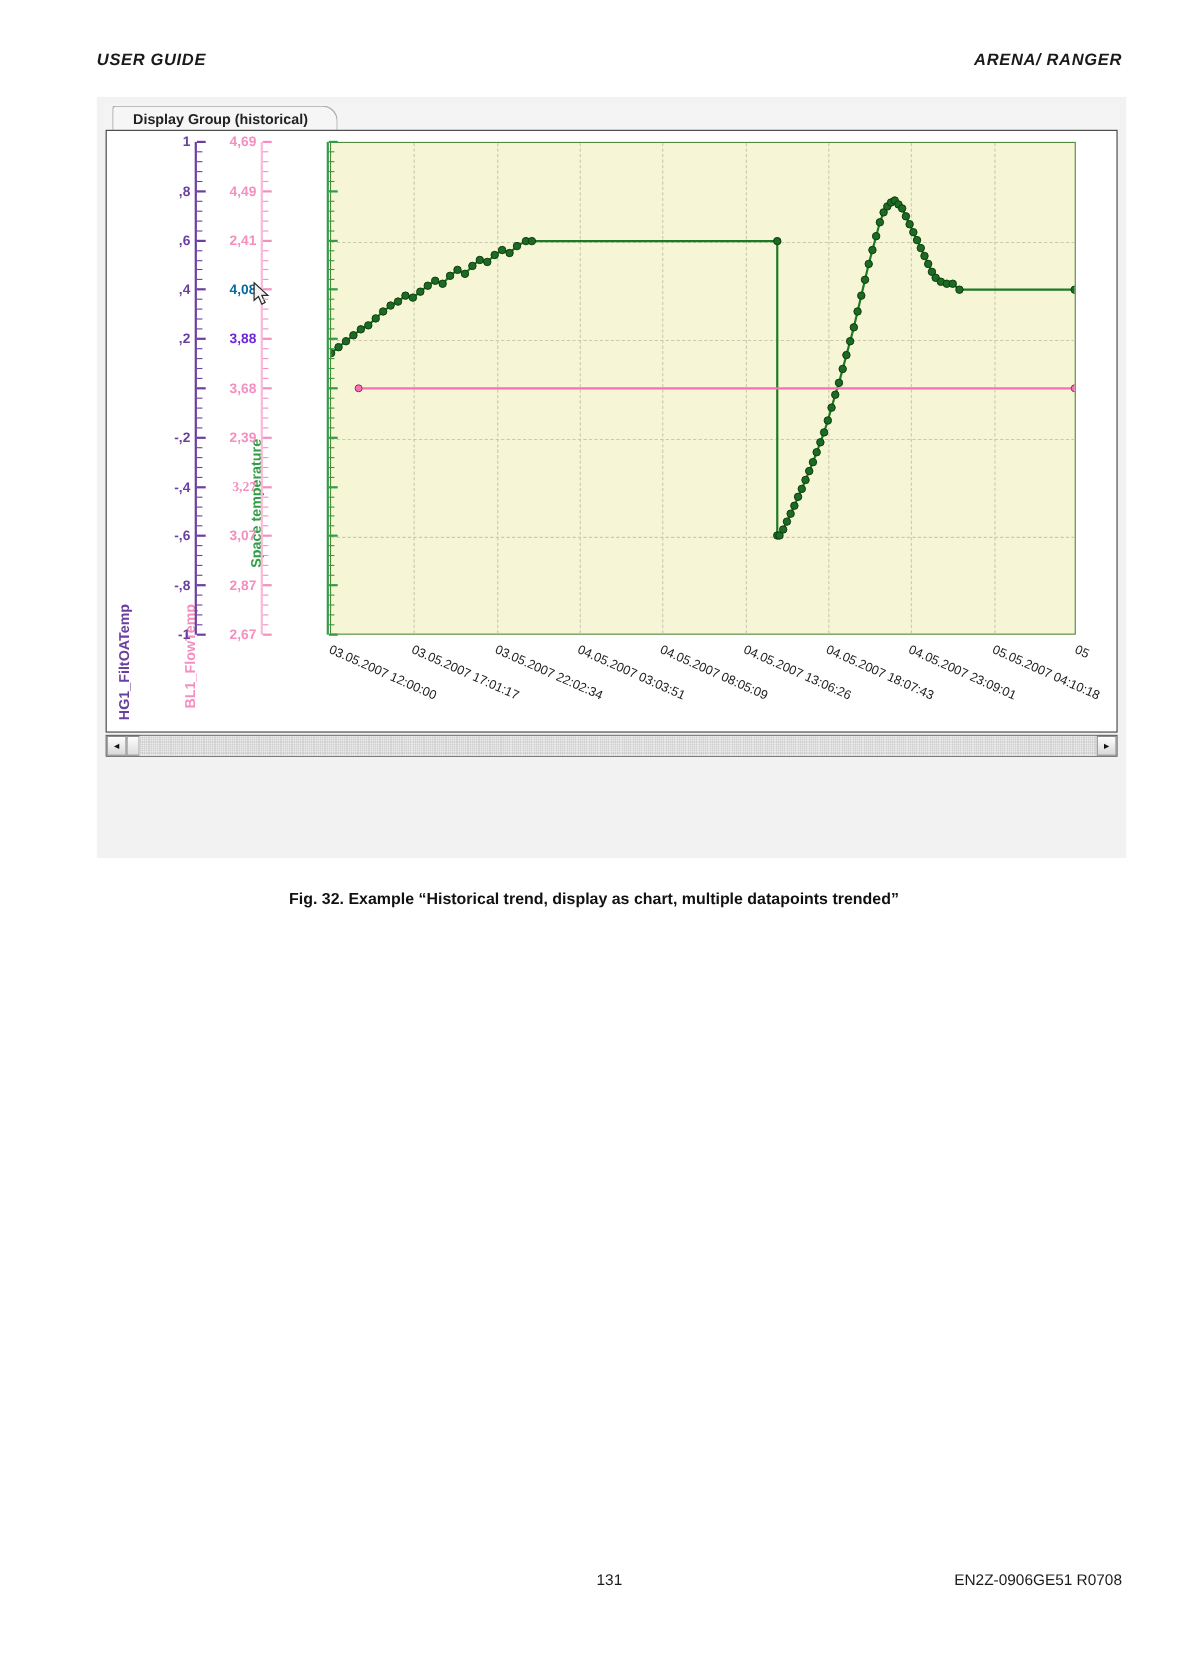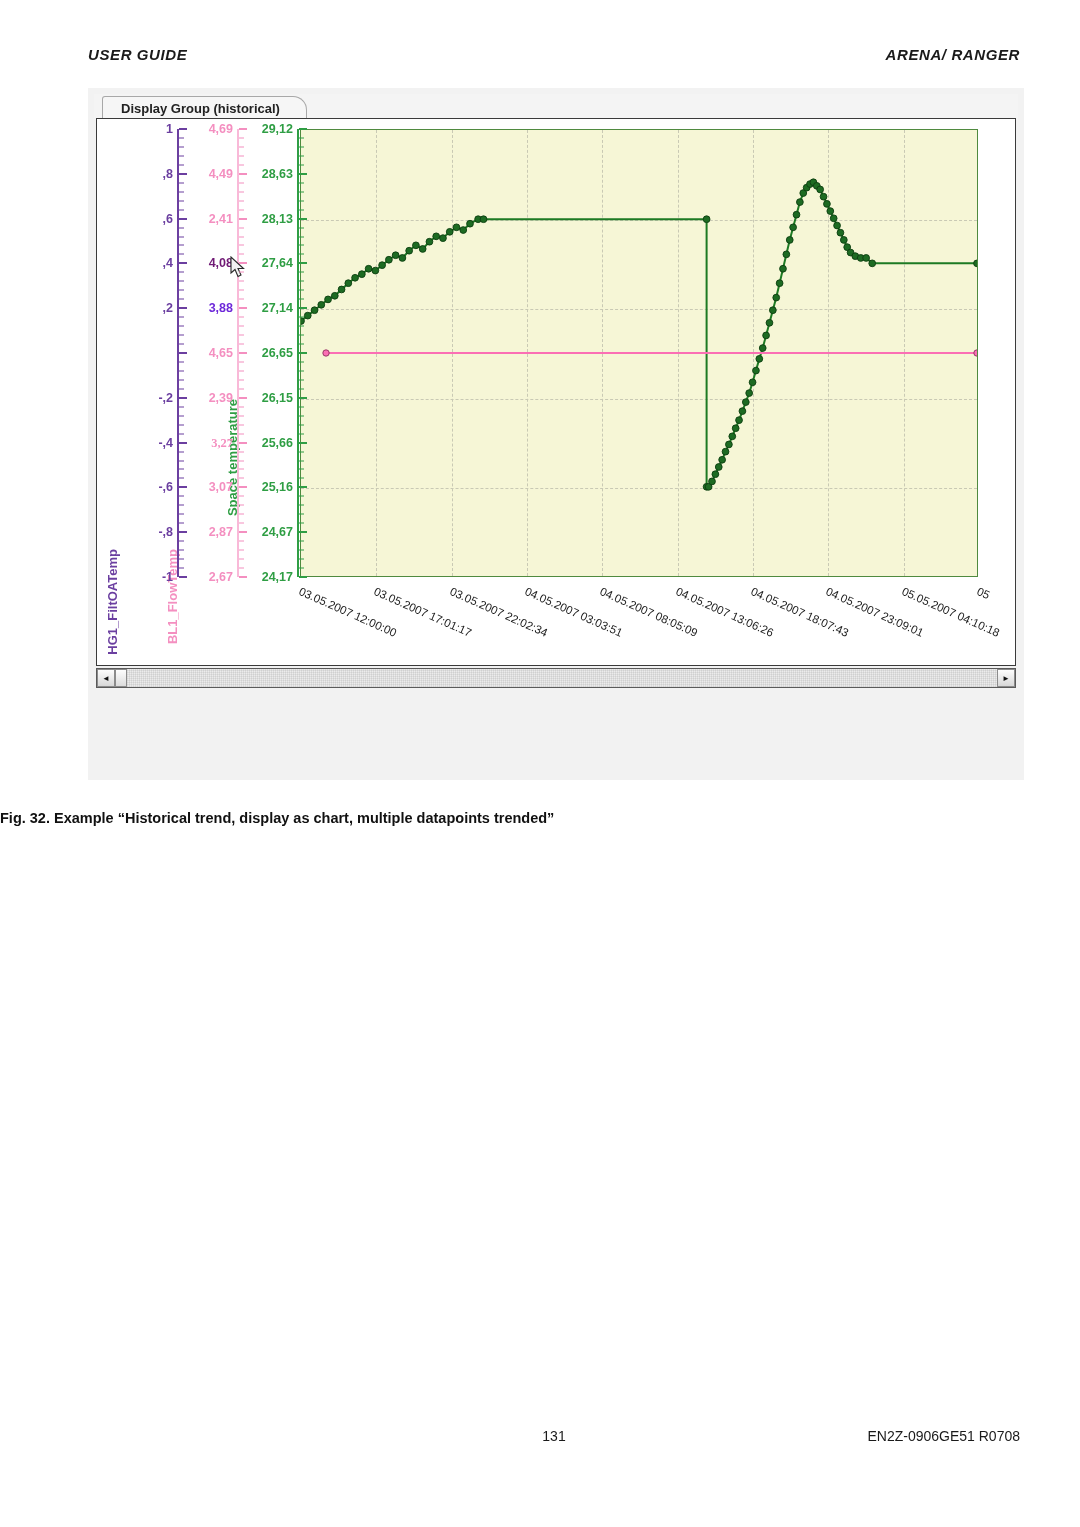--- a/index.html
+++ b/index.html
@@ -264,20 +264,21 @@
   .w-time   { width: 96px; }
   .w-dp     { width: 112px; }
   .w-val    { width: 98px; }
 
   
   #figure-caption {
     position: absolute;
     left: 0;
     top: 810px;
     width: 1080px;
+    text-align: center;
     font-size: 14.5px;
     font-weight: bold;
     color: #111;
   }
 
   
   #page-footer {
     position: absolute;
     left: 88px;
     top: 1428px;
@@ -325,41 +326,28 @@
         <div class="tick-label" style="top: 278.8px; color: rgb(107, 63, 160);">-,2</div>
         <div class="tick-label" style="top: 323.6px; color: rgb(107, 63, 160);">-,4</div>
         <div class="tick-label" style="top: 368.4px; color: rgb(107, 63, 160);">-,6</div>
         <div class="tick-label" style="top: 413.2px; color: rgb(107, 63, 160);">-,8</div>
         <div class="tick-label" style="top: 458px; color: rgb(107, 63, 160);">-1</div>
       </div>
     <div class="tick-col" id="ticks-axis-1" style="left:82px;">
         <div class="tick-label" style="top: 10px; color: rgb(244, 143, 192);">4,69</div>
         <div class="tick-label" style="top: 54.8px; color: rgb(244, 143, 192);">4,49</div>
         <div class="tick-label" style="top: 99.6px; color: rgb(244, 143, 192);">2,41</div>
-        <div class="tick-label" style="top: 144.4px; color: #701a75;">4,08</div>
+        <div class="tick-label" style="top: 144.4px; color: #0369a1;">4,08</div>
         <div class="tick-label" style="top: 189.2px; color: #6d28d9;">3,88</div>
-        <div class="tick-label" style="top: 234px; color: rgb(244, 143, 192);">4,65</div>
+        <div class="tick-label" style="top: 234px; color: rgb(244, 143, 192);">3,68</div>
         <div class="tick-label" style="top: 278.8px; color: rgb(244, 143, 192);">2,39</div>
         <div class="tick-label" style="top: 323.6px; color: rgb(244, 143, 192); font-family: Liberation Serif, serif;">3,27</div>
         <div class="tick-label" style="top: 368.4px; color: rgb(244, 143, 192);">3,07</div>
         <div class="tick-label" style="top: 413.2px; color: rgb(244, 143, 192);">2,87</div>
         <div class="tick-label" style="top: 458px; color: rgb(244, 143, 192);">2,67</div>
-      </div>
-    <div class="tick-col" id="ticks-axis-2" style="left:142px;">
-        <div class="tick-label" style="top: 10px; color: rgb(47, 158, 68);">29,12</div>
-        <div class="tick-label" style="top: 54.8px; color: rgb(47, 158, 68);">28,63</div>
-        <div class="tick-label" style="top: 99.6px; color: rgb(47, 158, 68);">28,13</div>
-        <div class="tick-label" style="top: 144.4px; color: rgb(47, 158, 68);">27,64</div>
-        <div class="tick-label" style="top: 189.2px; color: rgb(47, 158, 68);">27,14</div>
-        <div class="tick-label" style="top: 234px; color: rgb(47, 158, 68);">26,65</div>
-        <div class="tick-label" style="top: 278.8px; color: rgb(47, 158, 68);">26,15</div>
-        <div class="tick-label" style="top: 323.6px; color: rgb(47, 158, 68);">25,66</div>
-        <div class="tick-label" style="top: 368.4px; color: rgb(47, 158, 68);">25,16</div>
-        <div class="tick-label" style="top: 413.2px; color: rgb(47, 158, 68);">24,67</div>
-        <div class="tick-label" style="top: 458px; color: rgb(47, 158, 68);">24,17</div>
       </div>
 
     <div class="axis-spine" id="spine-0" style="left: 80px; background: rgb(107, 63, 160); top: 10px; height: 448px;"></div>
     <div class="axis-spine" id="spine-1" style="left: 140px; background: rgb(249, 185, 216); top: 10px; height: 448px;"></div>
     <div class="axis-spine" id="spine-2" style="left: 200px; background: rgb(47, 158, 68); top: 10px; height: 448px;"></div>
 
     <div id="plot-area" style="left:203px; top:10px; width:678px; height:448px;">
         <div class="gridline-v" style="left: 602.667px;"></div>
         <div class="gridline-v" style="left: 527.333px;"></div>
         <div class="gridline-v" style="left: 452px;"></div>

